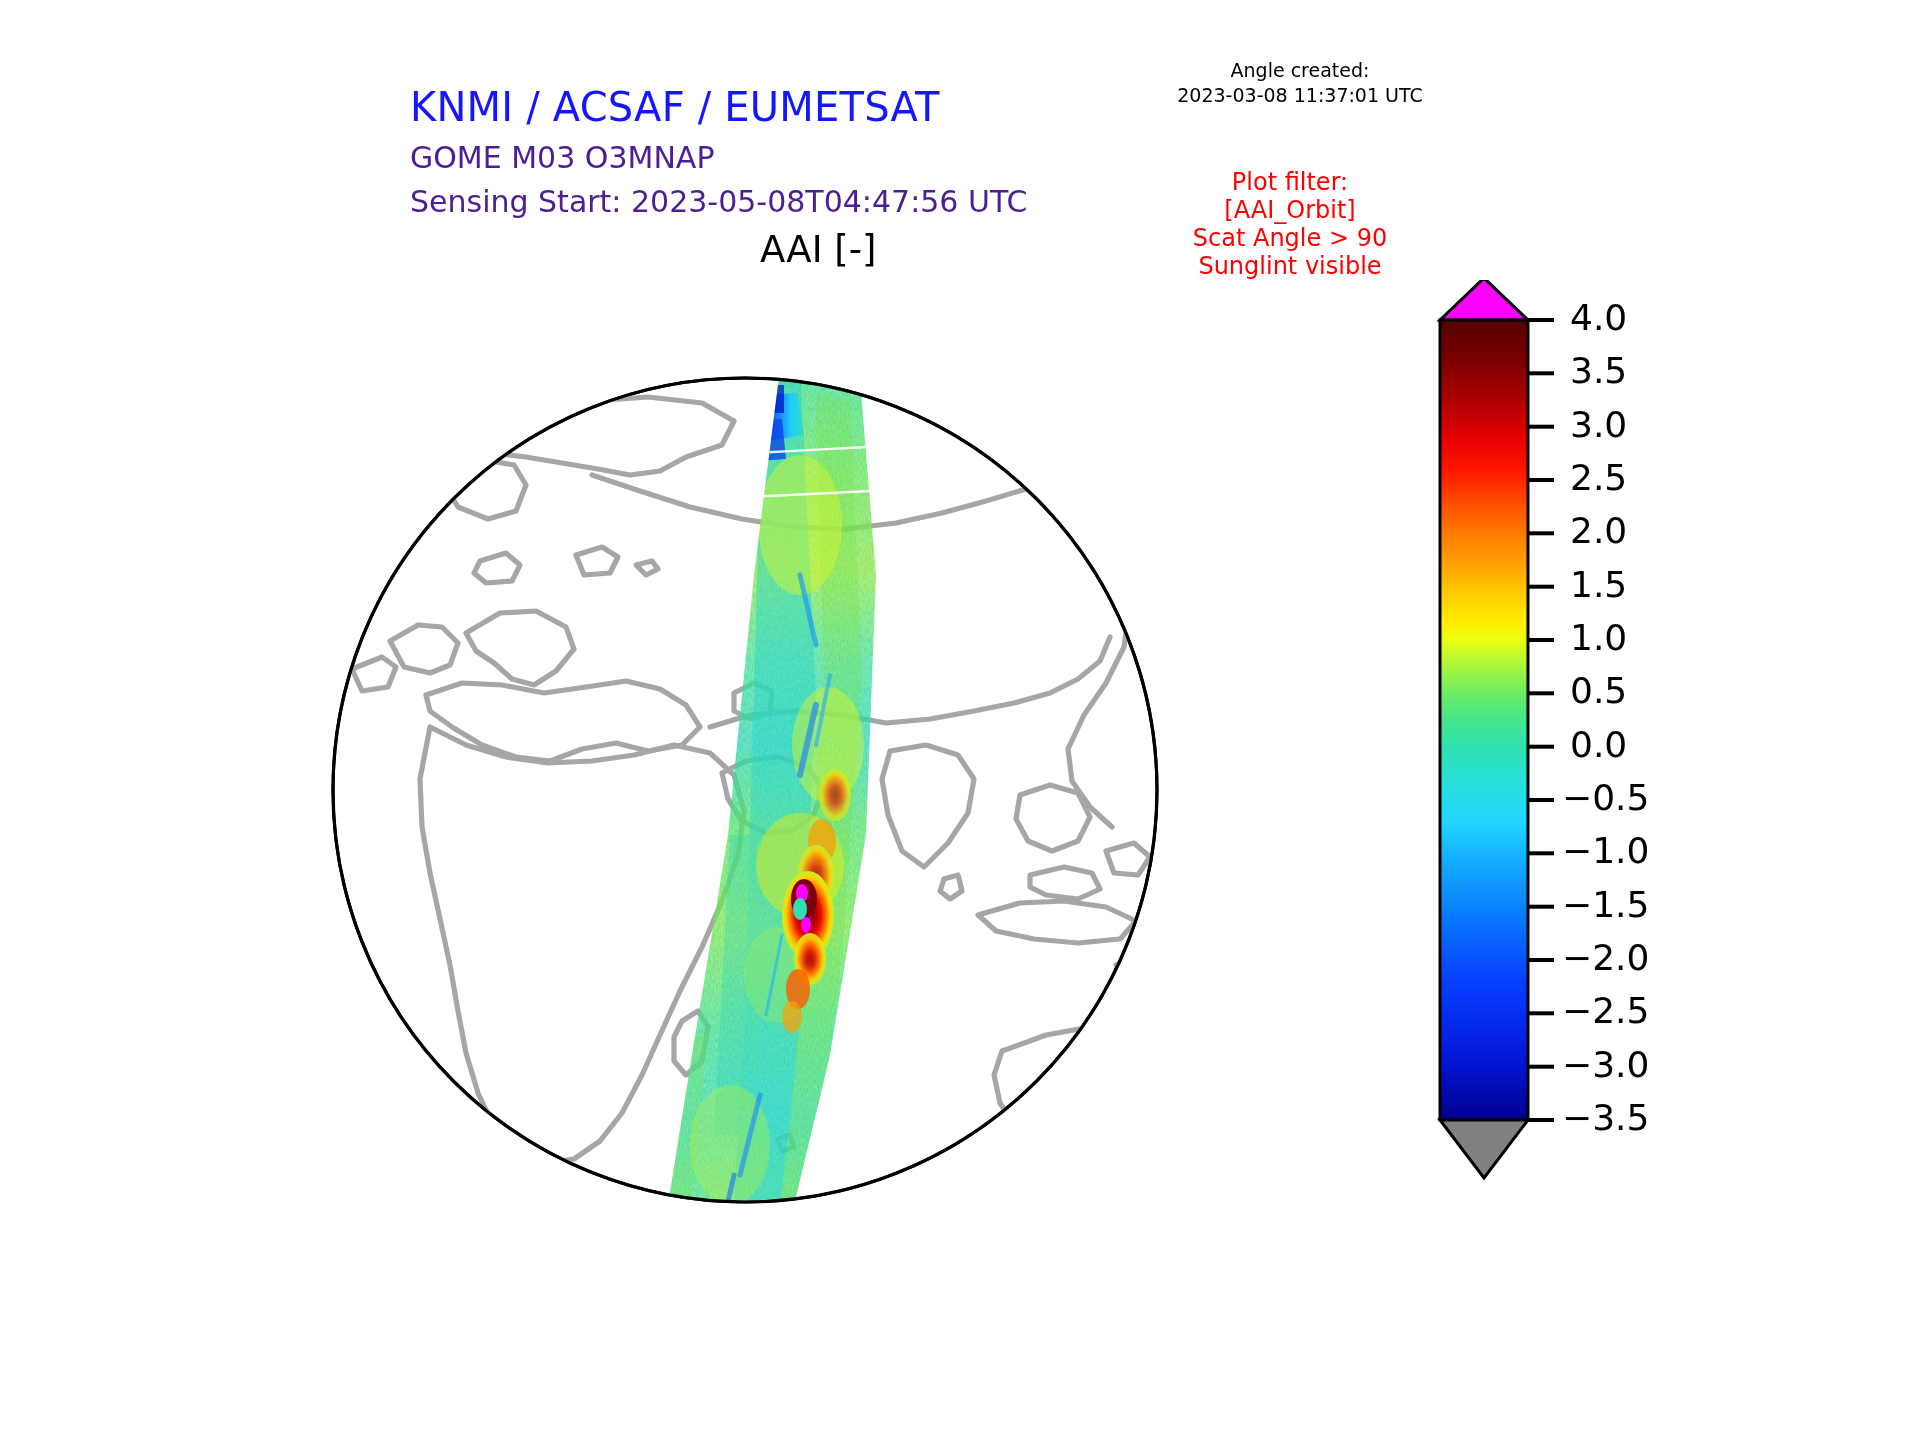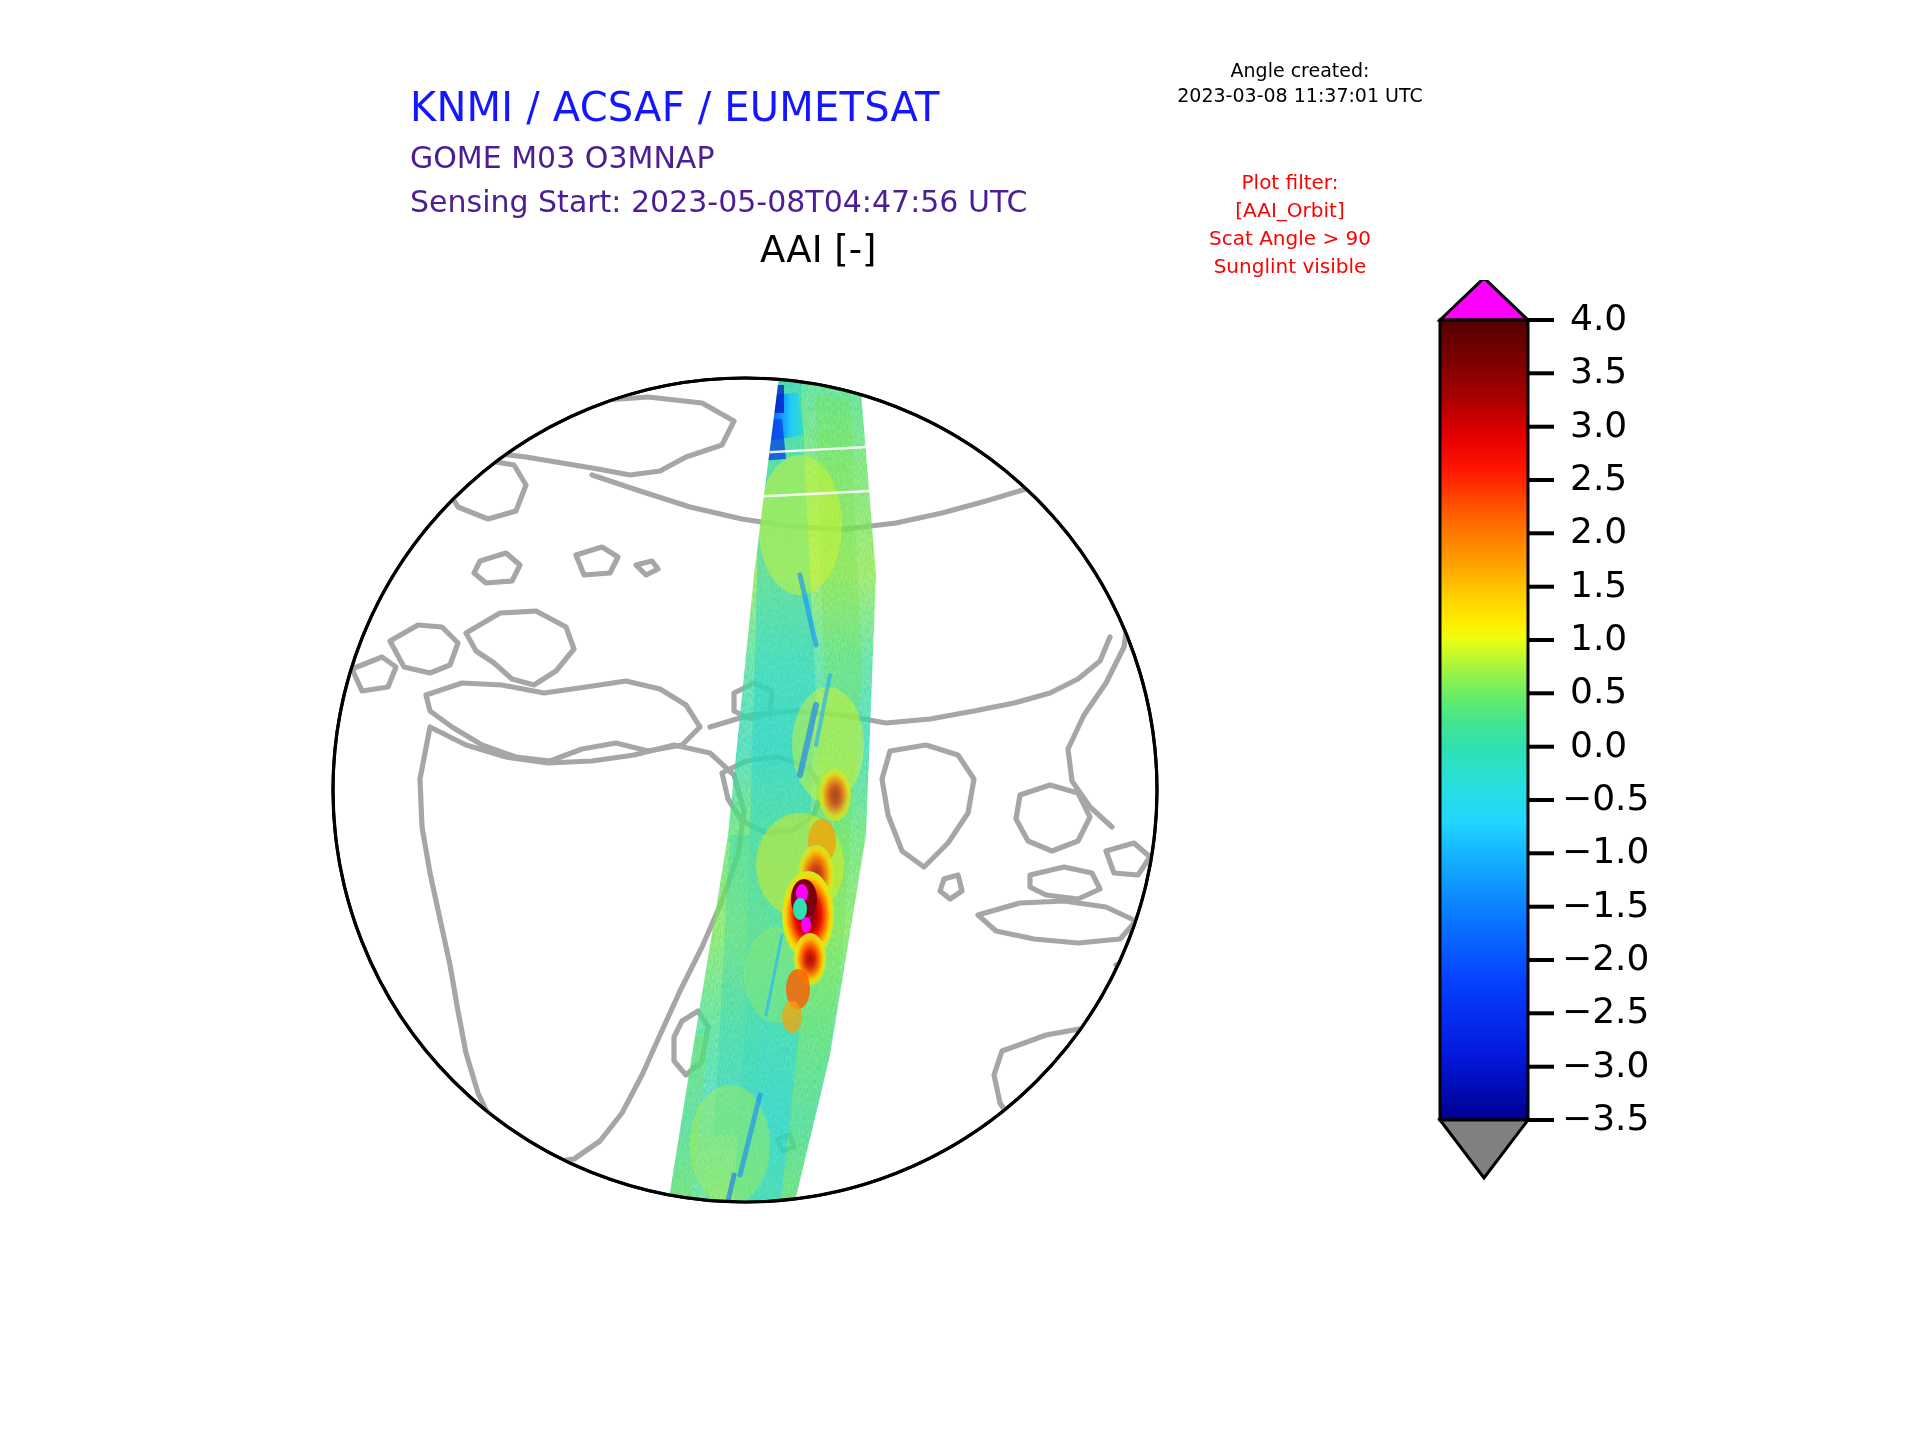--- a/index.html
+++ b/index.html
@@ -10,21 +10,21 @@
 
   
   #org-title{position:absolute;left:410px;top:56px;font-size:40px;color:#1416ff;
              letter-spacing:0.2px;white-space:nowrap;margin-top:28px;}
   #created-block{position:absolute;left:1160px;top:58px;width:280px;text-align:center;
                  font-size:19px;line-height:25px;color:#000;}
   #product-block{position:absolute;left:410px;top:136px;font-size:30px;line-height:44px;
                  color:#4c1d95;white-space:nowrap;}
   #var-title{position:absolute;left:760px;top:228px;font-size:37px;color:#000;}
   #filter-block{position:absolute;left:1140px;top:168px;width:300px;text-align:center;
-                font-size:20px;line-height:28px;color:#fe0000;}
+                font-size:24px;line-height:28px;color:#fe0000;}
 
   
   #map-area{position:absolute;left:330px;top:275px;width:840px;height:1040px;}
   #globe-svg{position:absolute;left:0;top:0;}
 
   
   #cbar-area{position:absolute;left:1420px;top:280px;width:420px;height:1060px;}
   #cbar-svg{position:absolute;left:0;top:0;}
   .cb-tick-label{font-family:"DejaVu Sans","Liberation Sans",sans-serif;
                  font-size:36px;fill:#000;dominant-baseline:middle;}

